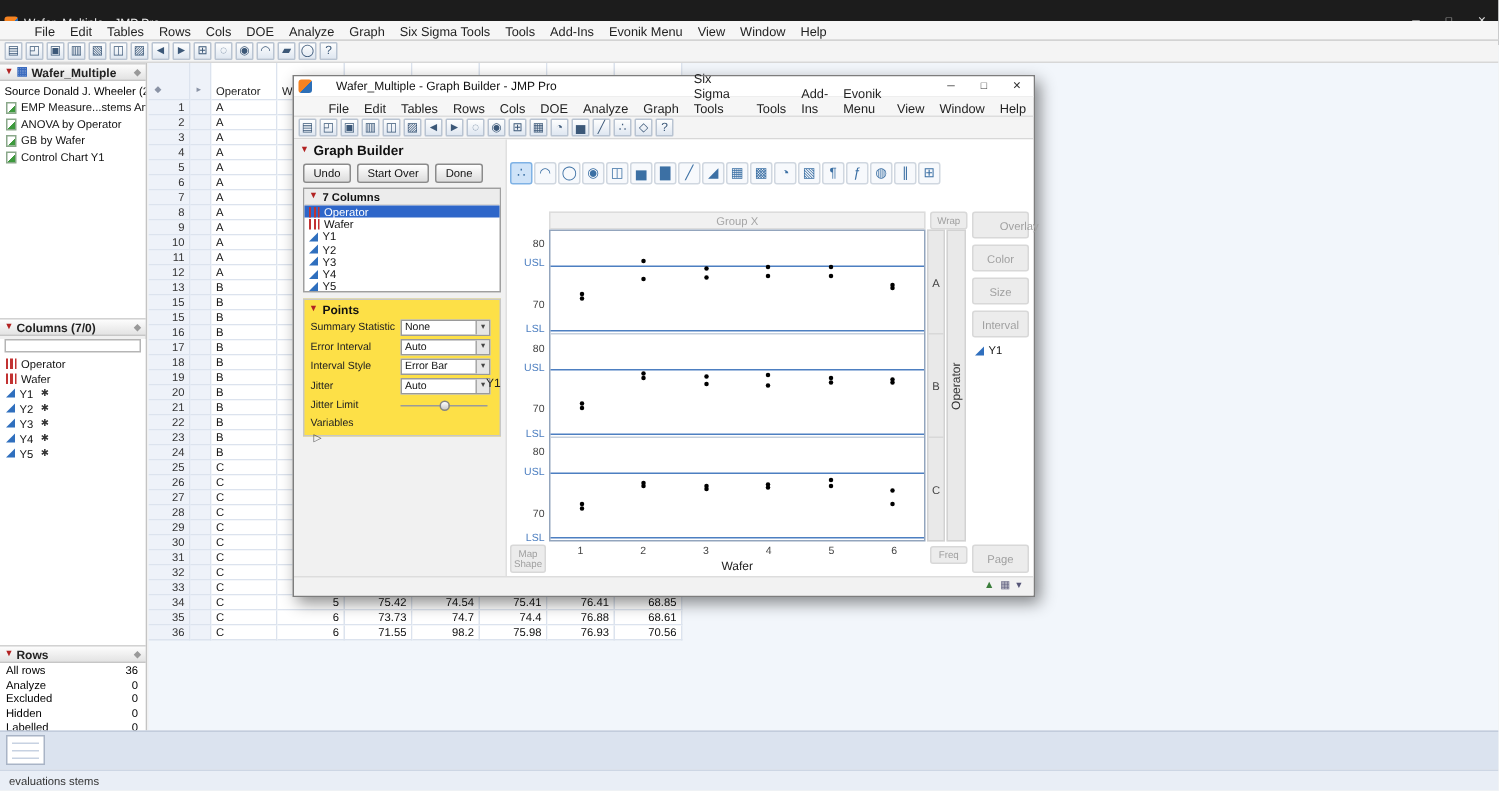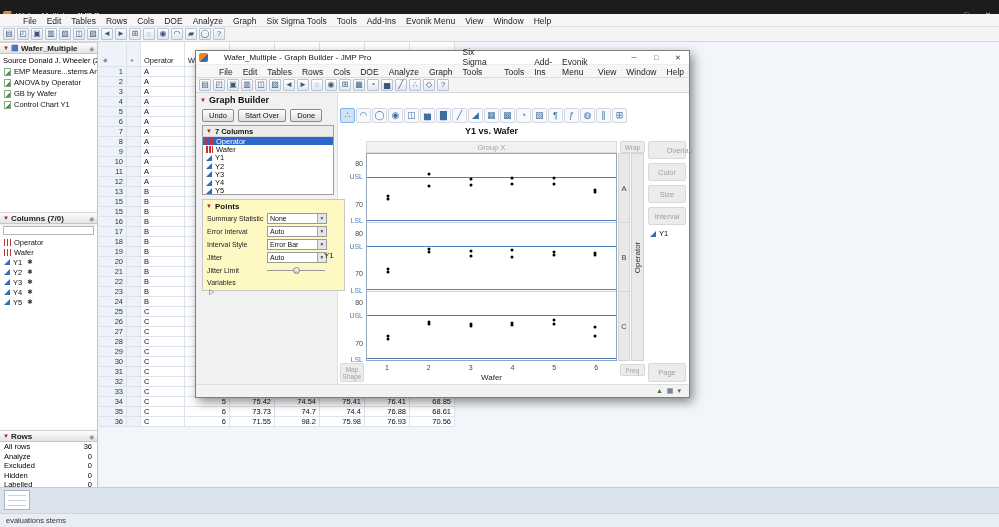--- a/index.html
+++ b/index.html
@@ -67,21 +67,21 @@
 #dlg-toolbar{left:0;top:27px;width:493px;height:15px;}
 #dlg-content{left:0;top:42px;width:493px;height:291px;background:#fff;}
 #left-panel{left:0;top:0;width:142px;height:291px;background:#f1f1f1;border-right:1px solid #e0e0e0;}
 #report-hdr{left:4px;top:1px;height:12px;display:flex;align-items:center;gap:3px;font-size:9px;font-weight:bold;color:#111;}
 #dlg-buttons{left:6px;top:16px;display:flex;gap:4px;}
 .jbtn{height:13px;border:1px solid #8b8b8b;border-radius:2px;background:linear-gradient(#fff,#dcdcdc);font-size:7.5px;padding:0 6px;display:flex;align-items:center;color:#111;}
 #col-listbox{left:6px;top:32px;width:132px;height:70px;background:#fff;border:1px solid #9f9f9f;}
 .lb-hdr{height:11px;background:#ececec;border-bottom:1px solid #d6d6d6;display:flex;align-items:center;gap:3px;padding:0 3px;font-size:7.5px;font-weight:bold;}
 .lb-item{display:flex;align-items:center;gap:3px;font-size:7.5px;height:8.3px;padding:0 3px;}
 .lb-item.sel{background:#2e66c9;color:#fff;}
-#points-box{left:6px;top:106px;width:143px;height:92px;background:#fef9c3;border:1px solid #c7c7c7;}
+#points-box{left:6px;top:106px;width:132px;height:92px;background:#fde047;border:1px solid #c7c7c7;}
 .pp-hdr{height:12px;display:flex;align-items:center;gap:3px;padding:0 3px;font-size:8px;font-weight:bold;}
 .pp-row{display:flex;align-items:center;height:13px;padding:0 4px;}
 .pp-label{font-size:7px;color:#222;width:60px;flex:none;}
 .dropdown{width:60px;height:11px;border:1px solid #9a9a9a;background:#fff;display:flex;align-items:center;}
 .dd-val{flex:1;font-size:7px;padding-left:2px;overflow:hidden;white-space:nowrap;}
 .dd-btn{width:9px;height:100%;background:#e6e6e6;border-left:1px solid #a9a9a9;text-align:center;font-size:5.5px;line-height:9px;color:#444;flex:none;}
 .slider{position:relative;width:58px;height:9px;}
 .slider .track{position:absolute;left:0;right:0;top:4px;height:1px;background:#9a9a9a;}
 .slider .thumb{position:absolute;left:45%;top:1px;width:7px;height:7px;border-radius:50%;background:linear-gradient(#fff,#c9c9c9);border:1px solid #858585;}
 .pp-disclosure{font-size:7px;color:#555;padding-left:6px;}
@@ -863,21 +863,20 @@
         <div class="gal-ic">▩</div>
         <div class="gal-ic">◔</div>
         <div class="gal-ic">▧</div>
         <div class="gal-ic">¶</div>
         <div class="gal-ic">ƒ</div>
         <div class="gal-ic">◍</div>
         <div class="gal-ic">∥</div>
         <div class="gal-ic">⊞</div>
       </div>
 
-    <div id="plot-title" class="abs">Y1 vs. Wafer</div>
     <div id="groupx" class="abs">Group X</div>
     <div id="wrap-zone" class="abs zone">Wrap</div>
 
     <div id="ylabel" class="abs">Y1</div>
     <div id="y-axis" class="abs">
         <div class="axis-panel">
           <div class="ytick" style="top: 14.7059%;">80</div>
           <div class="ytick blue" style="top: 33.5294%;">USL</div>
           <div class="ytick" style="top: 73.5294%;">70</div>
           <div class="ytick blue" style="top: 97.0588%;">LSL</div>

